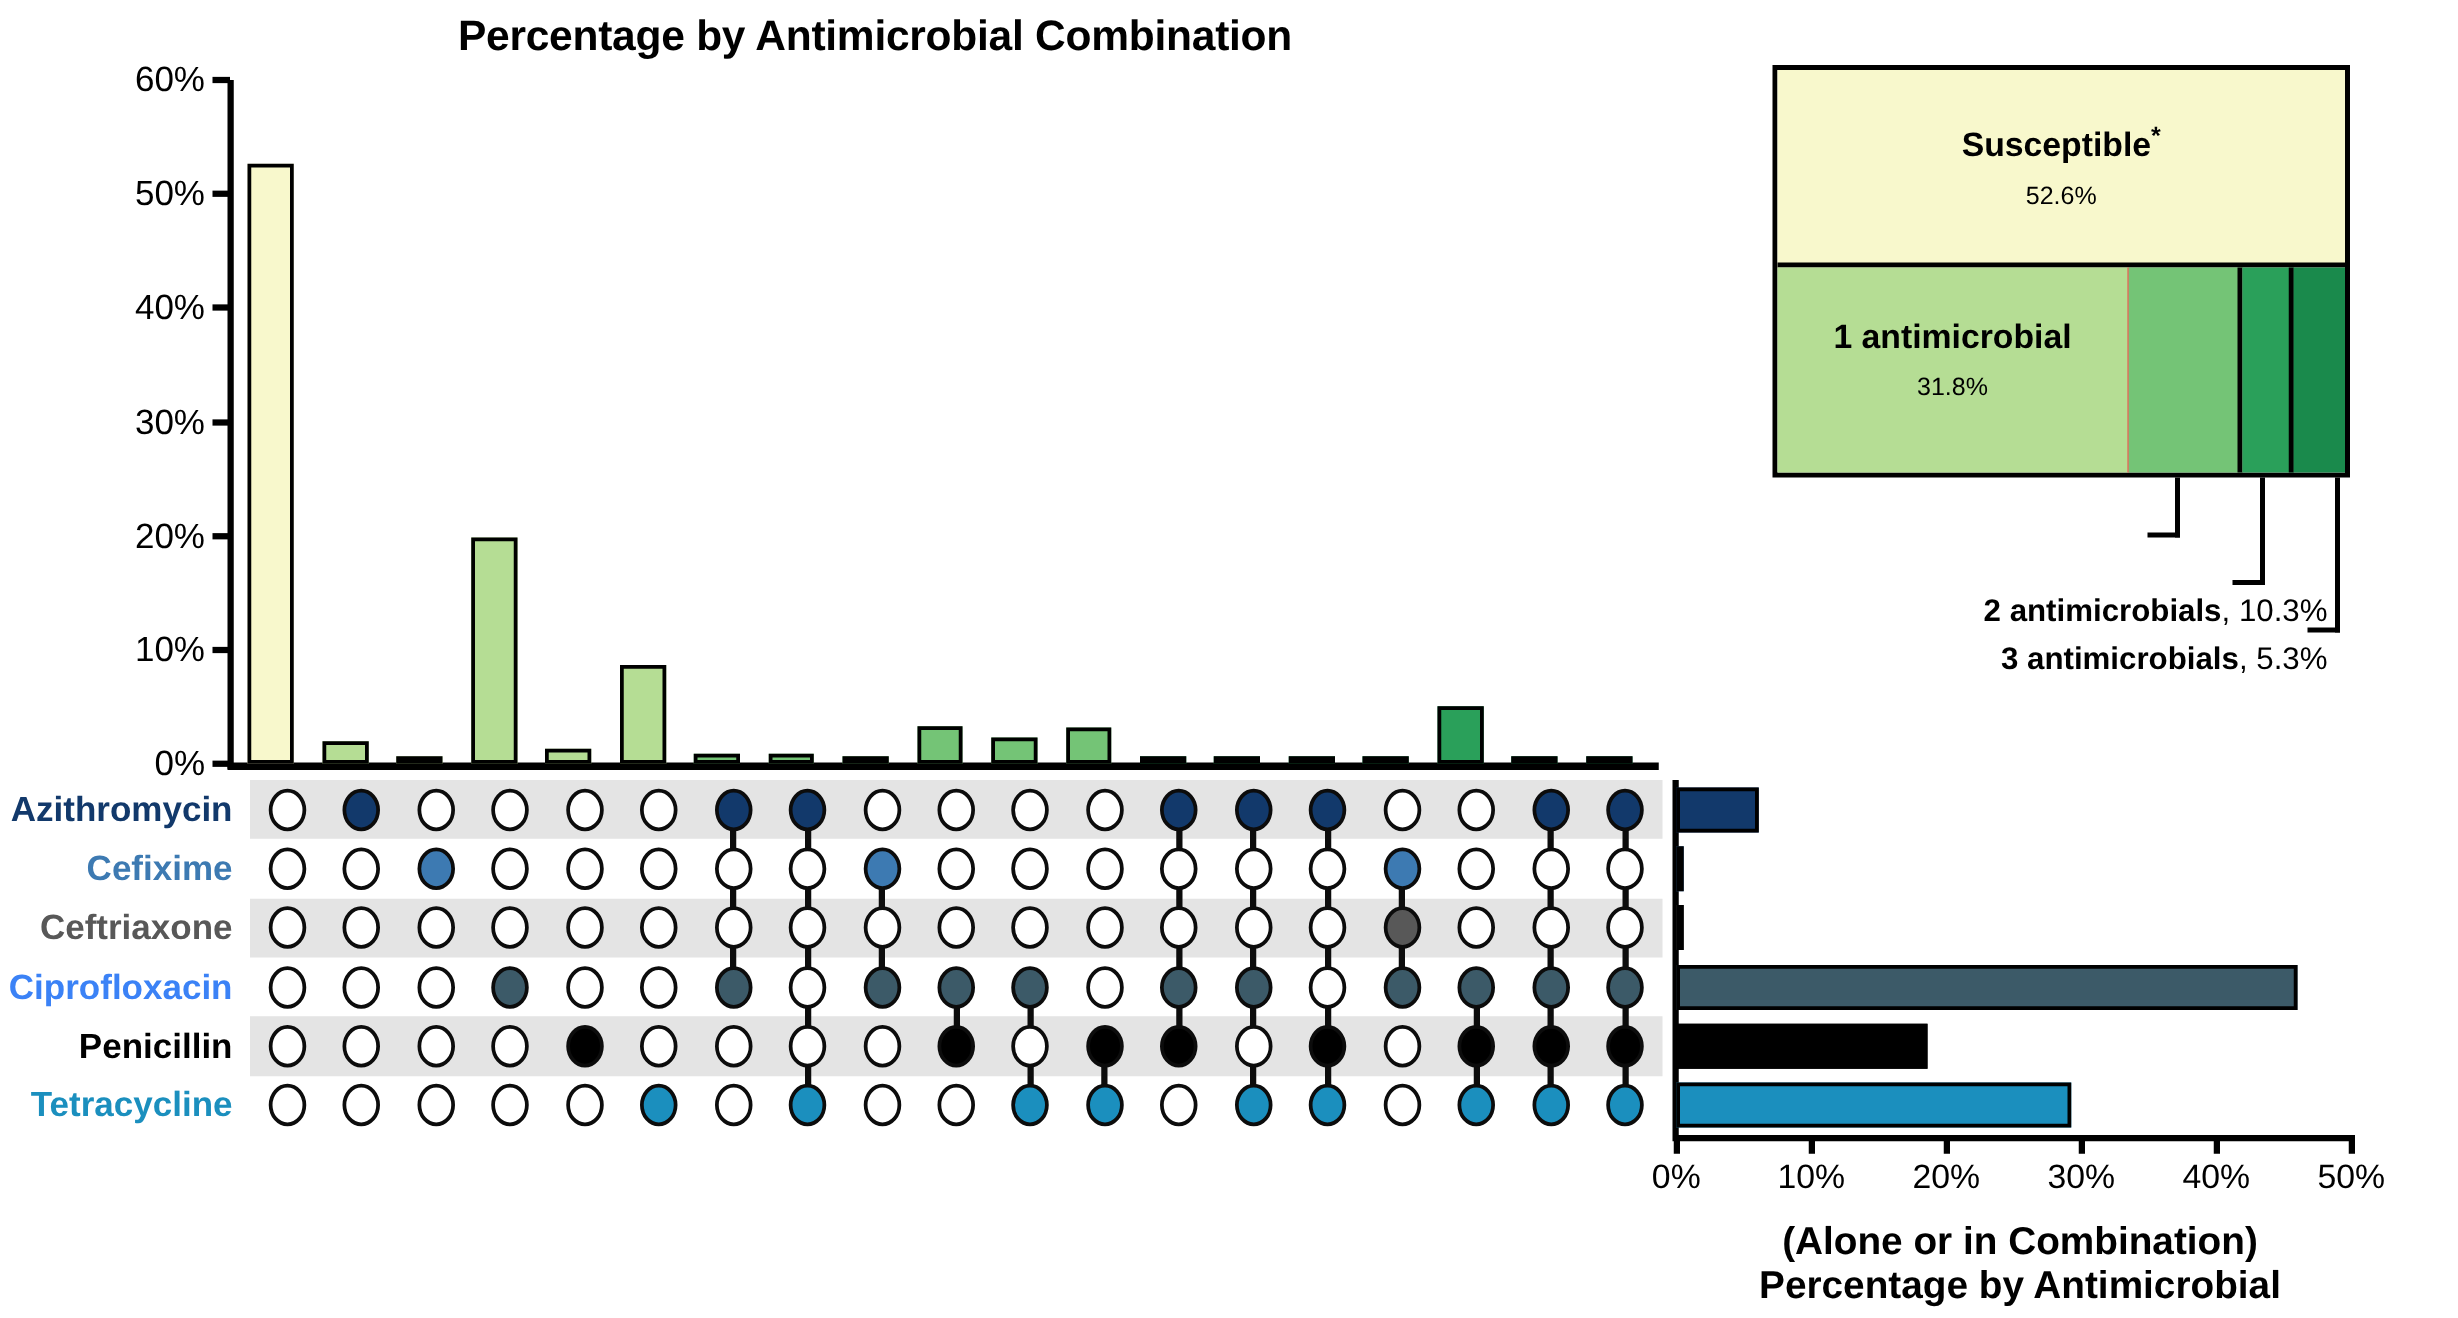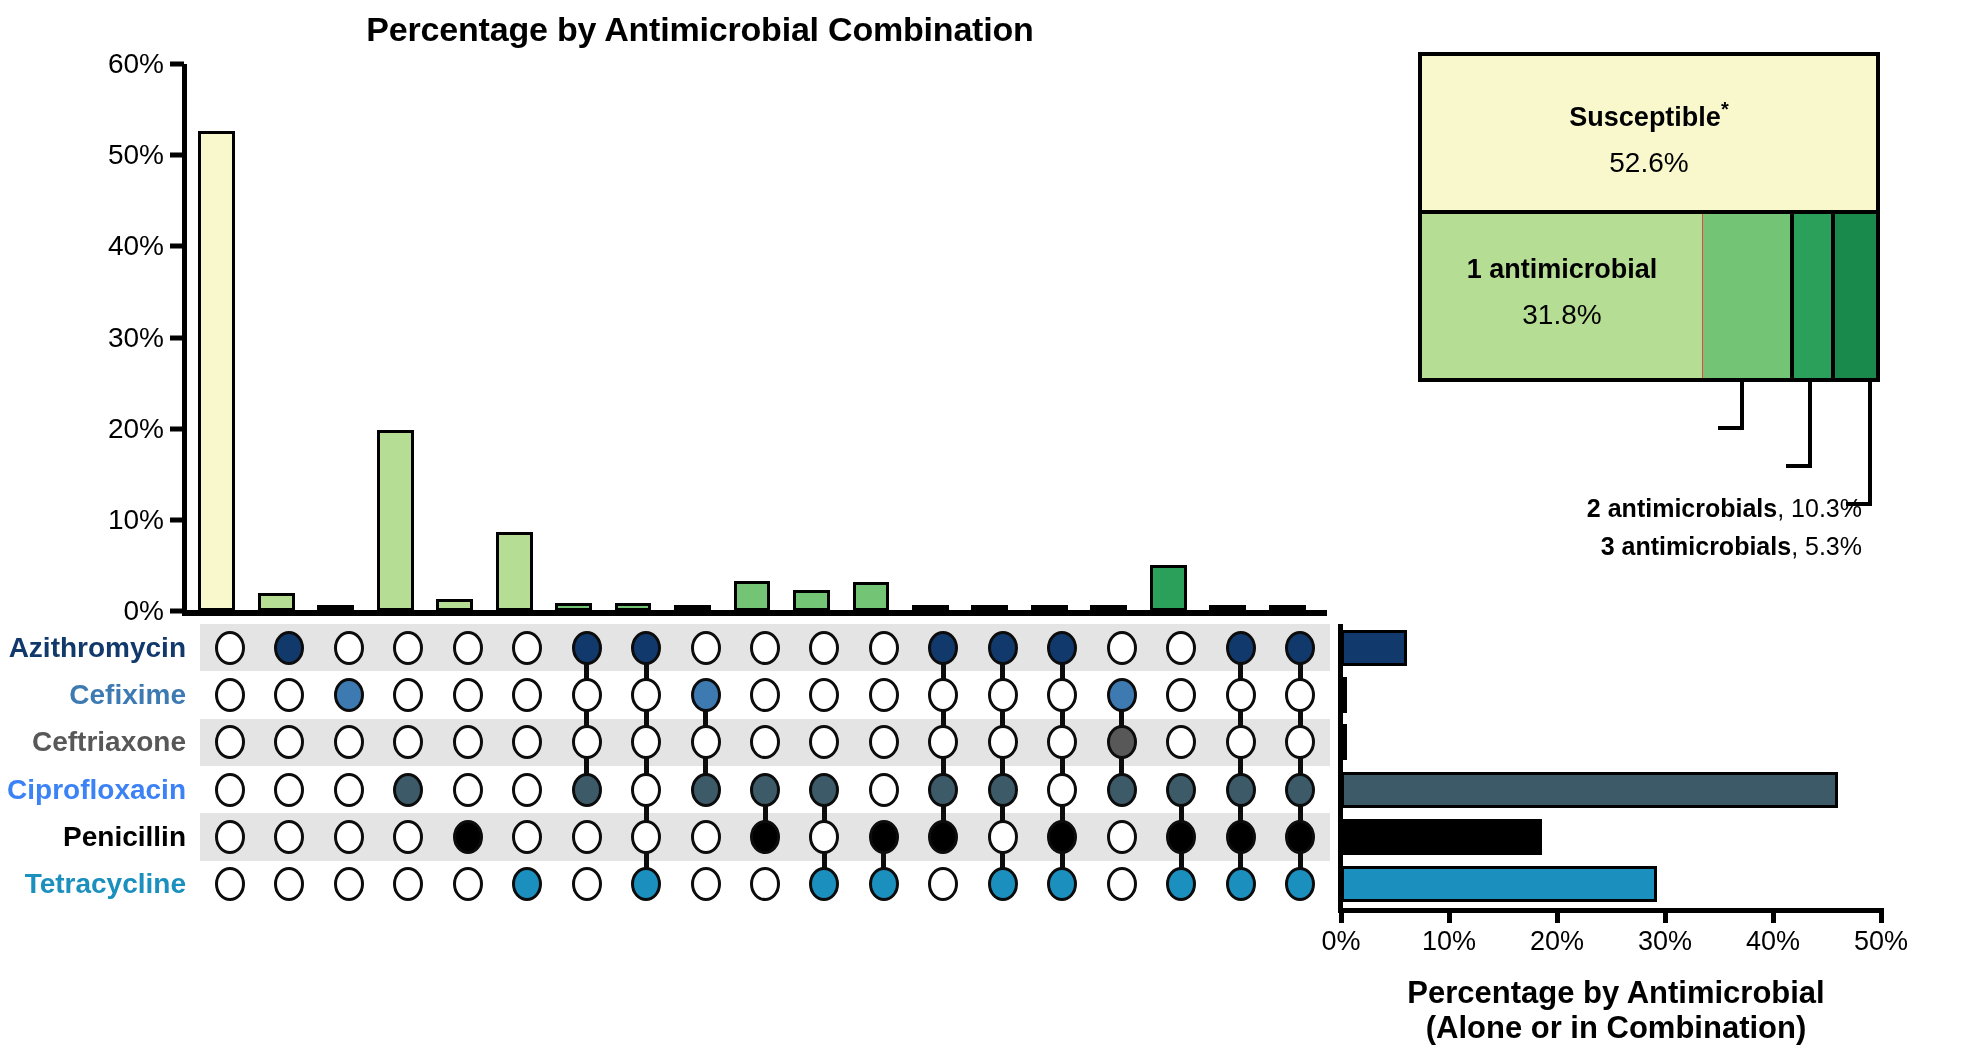--- a/index.html
+++ b/index.html
@@ -53,27 +53,27 @@
   }
 
   
   #treemap-panel { position:absolute; left:1418px; top:52px; width:472px; height:330px; }
   #treemap-outer {
     position:absolute; left:0; top:0; width:462px; height:330px;
     border:4px solid #000; box-sizing:border-box; background:#fff;
   }
   .tm-cell { position:absolute; box-sizing:border-box; }
   .tm-label-bold { font-size:27px; font-weight:bold; color:#000; text-align:center; }
-  .tm-label-plain { font-size:28px; color:#000; text-align:center; }
+  .tm-label-plain { font-size:20px; color:#000; text-align:center; }
   .tm-sup { font-size:20px; vertical-align:super; font-weight:bold; }
 
   
   .leader { position:absolute; background:#000; }
 
-  #treemap-annots { position:absolute; left:1392px; top:494px; width:574px; height:120px; }
+  #treemap-annots { position:absolute; left:1392px; top:475px; width:574px; height:120px; }
   .annot-row {
     position:absolute; right:104px;
     font-size:25px; color:#000; white-space:nowrap; text-align:right;
   }
   .annot-row b { font-weight:bold; }
 
   
   #matrix-panel { position:absolute; left:0px; top:624px; width:1330px; height:284px; }
   #matrix-labels { position:absolute; left:0; top:0; width:200px; height:284px; }
   .row-label {
@@ -351,18 +351,18 @@
         <div class="hxtick-mark" style="left: 224.5px;"></div>
         <div class="hxtick-label" style="left: 227px;">20%</div>
         <div class="hxtick-mark" style="left: 332.5px;"></div>
         <div class="hxtick-label" style="left: 335px;">30%</div>
         <div class="hxtick-mark" style="left: 440.5px;"></div>
         <div class="hxtick-label" style="left: 443px;">40%</div>
         <div class="hxtick-mark" style="left: 548.5px;"></div>
         <div class="hxtick-label" style="left: 551px;">50%</div>
       </div>
     <div id="hbar-title">
+      <div>(Alone or in Combination)</div>
       <div>Percentage by Antimicrobial</div>
-      <div>(Alone or in Combination)</div>
     </div>
   </div>
 
 </div>
 
 </body></html>

